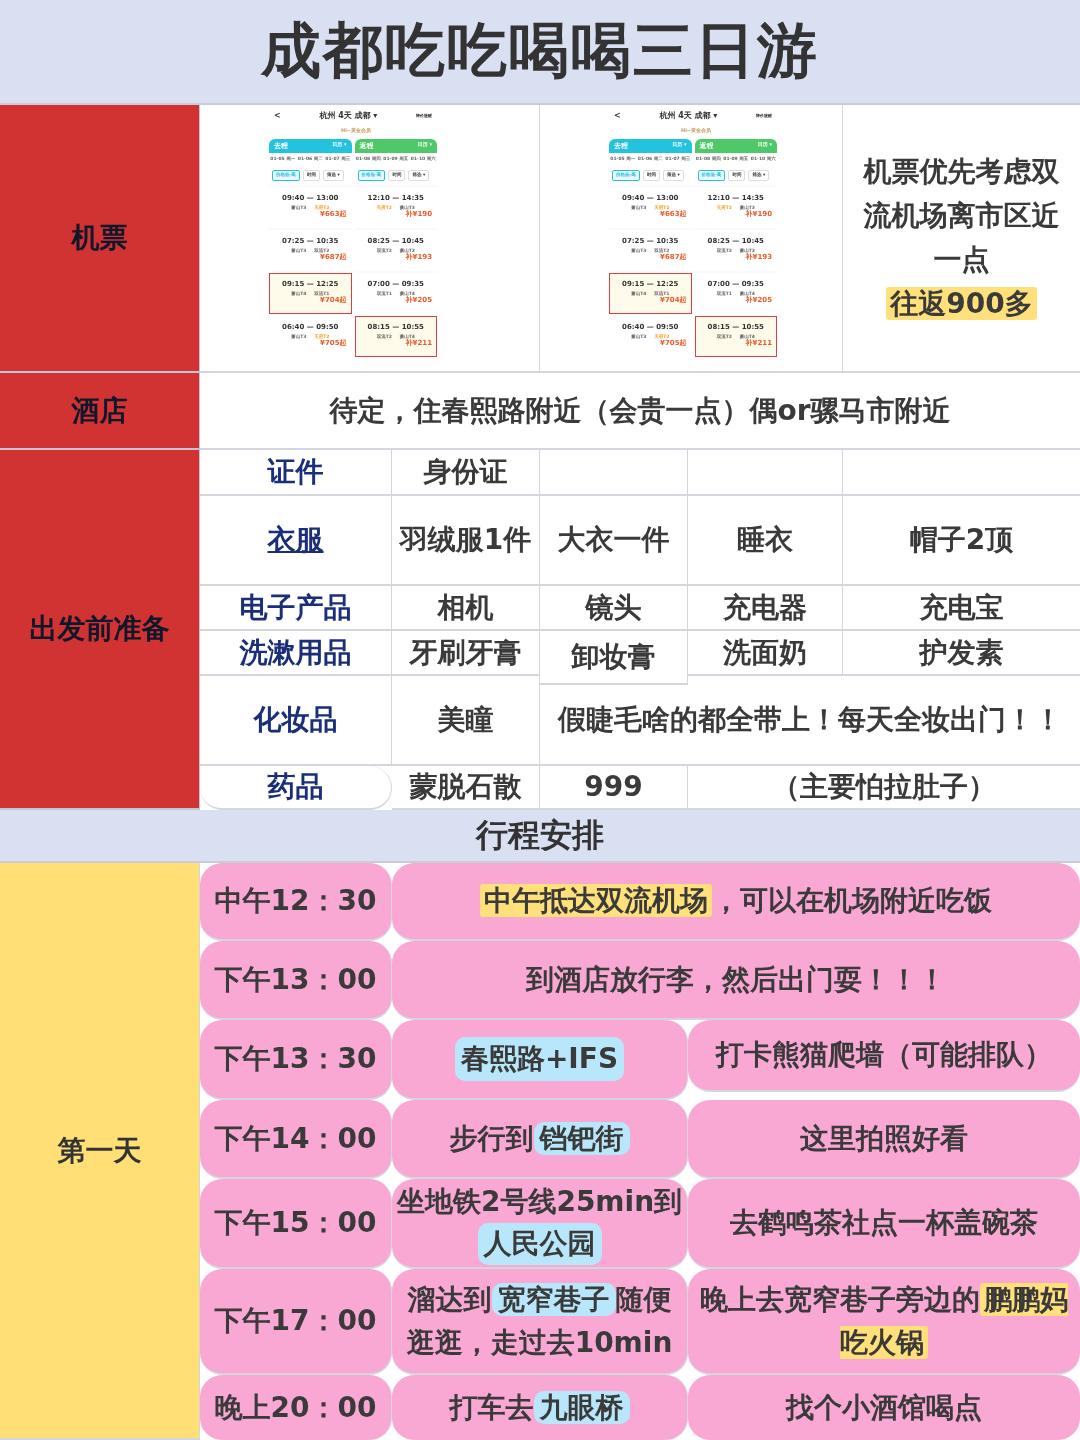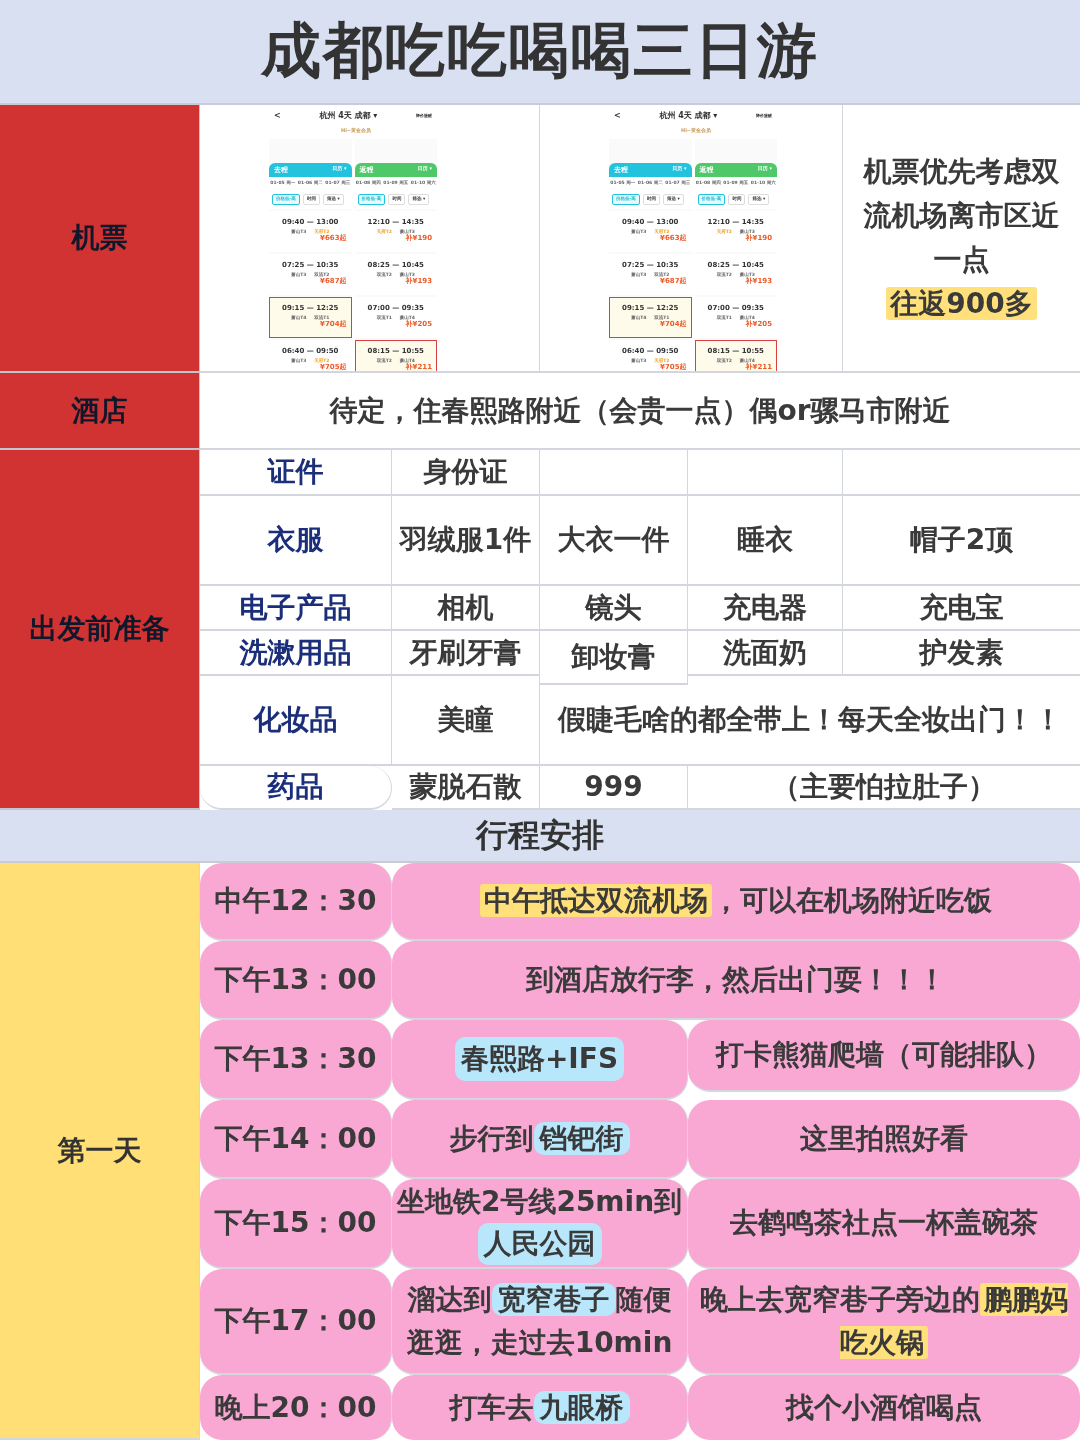--- a/index.html
+++ b/index.html
@@ -31,21 +31,21 @@
   .hl-yellow { background: #ffe07a; padding: 0 4px; border-radius: 3px; }
   .hl-blue { background: #b8e6fb; padding: 0 6px; border-radius: 10px; }
 
   
   .shot { position: absolute; background: #fff; overflow: hidden; }
   .phone { position: absolute; left: 68px; top: 0; width: 170px; height: 265px; background: #fff; font-size: 6px; color: #333; }
   .phone .hdr { height: 22px; display: flex; align-items: center; justify-content: space-between; padding: 0 6px; font-size: 8px; font-weight: 700; }
   .phone .sub { height: 12px; font-size: 5px; color: #c89b5a; padding-left: 6px; }
   .cols { display: flex; gap: 3px; padding: 0 1px; }
   .col { flex: 1; background: #fafafa; }
-  .tab { height: 14px; color: #fff; font-size: 7px; font-weight: 700; padding: 2px 5px; border-radius: 6px 6px 0 0; display: flex; justify-content: space-between; margin-top: 24px; }
+  .tab { height: 14px; color: #fff; font-size: 7px; font-weight: 700; padding: 2px 5px; border-radius: 6px 6px 0 0; display: flex; justify-content: space-between; }
   .tab.go { background: #23c2dd; }
   .tab.back { background: #4fc86a; }
   .dates { display: flex; justify-content: space-around; font-size: 4.5px; padding: 3px 0; background: #fff; color: #666; }
   .filters { display: flex; gap: 3px; padding: 4px 3px; font-size: 4.5px; background: #fff; }
   .filters span { border: 1px solid #ddd; padding: 1px 3px; border-radius: 2px; }
   .filters span.on { border-color: #23c2dd; color: #23c2dd; background: #e8f8fb; }
   .fl { background: #fff; margin-top: 2px; padding: 5px 4px; height: 41px; position: relative; border: 1px solid transparent; }
   .fl.sel { border: 1.5px solid #d94040; background: #fffbea; }
   .fl .times { font-size: 7px; font-weight: 800; }
   .fl .apt { font-size: 4.5px; color: #666; margin-top: 1px; }
@@ -256,21 +256,21 @@
 <div class="cell blue-text" style="left:200px;top:450px;width:192px;height:46px;">
     <span>证件</span>
   </div>
 <div class="cell" style="left:392px;top:450px;width:148px;height:46px;">
     <span>身份证</span>
   </div>
 <div class="cell" style="left:540px;top:450px;width:148px;height:46px;"></div>
 <div class="cell" style="left:688px;top:450px;width:155px;height:46px;"></div>
 <div class="cell" style="left:843px;top:450px;width:237px;height:46px;border-right:none;"></div>
 
-<div class="cell blue-text" style="left:200px;top:496px;width:192px;height:90px;">
+<div class="cell blue-text" style="left:200px;top:496px;width:192px;height:90px;text-decoration:underline;">
     <span>衣服</span>
   </div>
 <div class="cell" style="left:392px;top:496px;width:148px;height:90px;">
     <span>羽绒服1件</span>
   </div>
 <div class="cell" style="left:540px;top:496px;width:148px;height:90px;">
     <span>大衣一件</span>
   </div>
 <div class="cell" style="left:688px;top:496px;width:155px;height:90px;">
     <span>睡衣</span>

